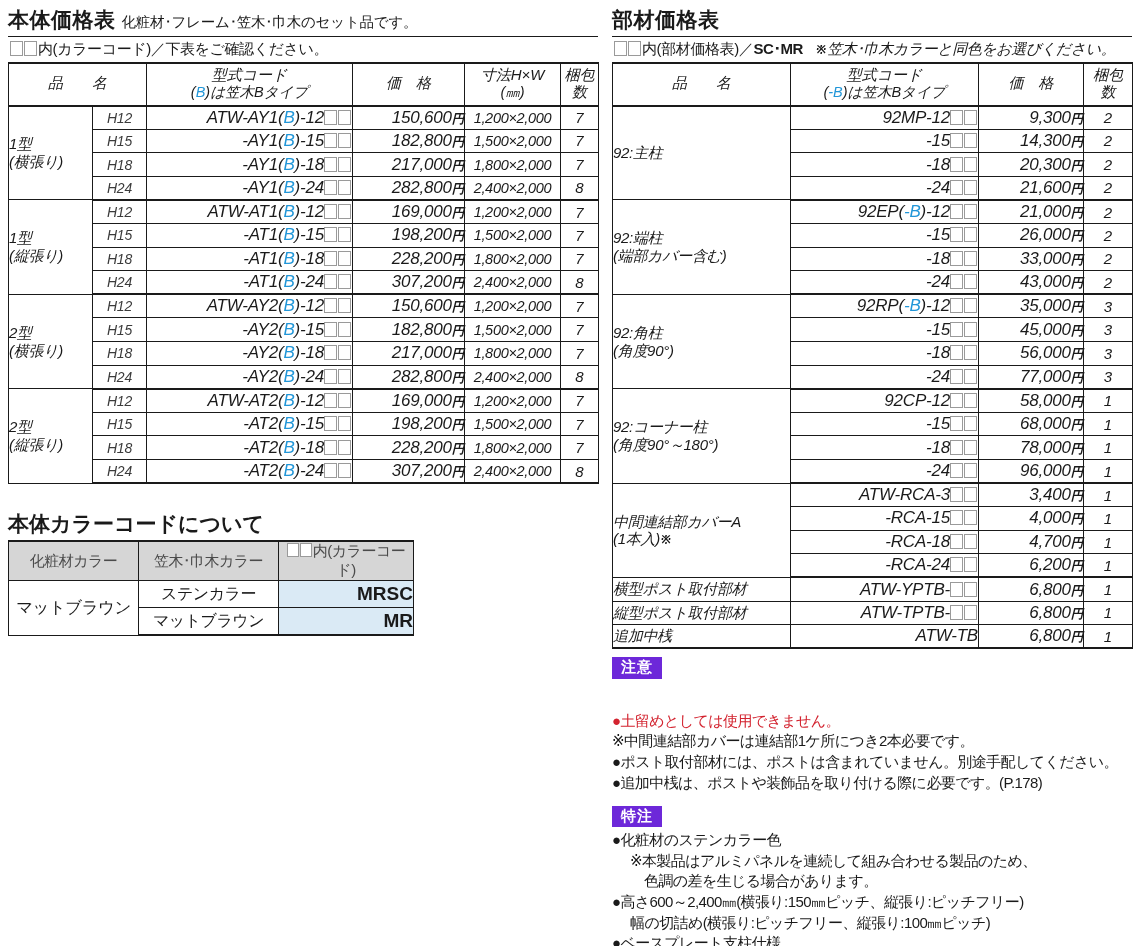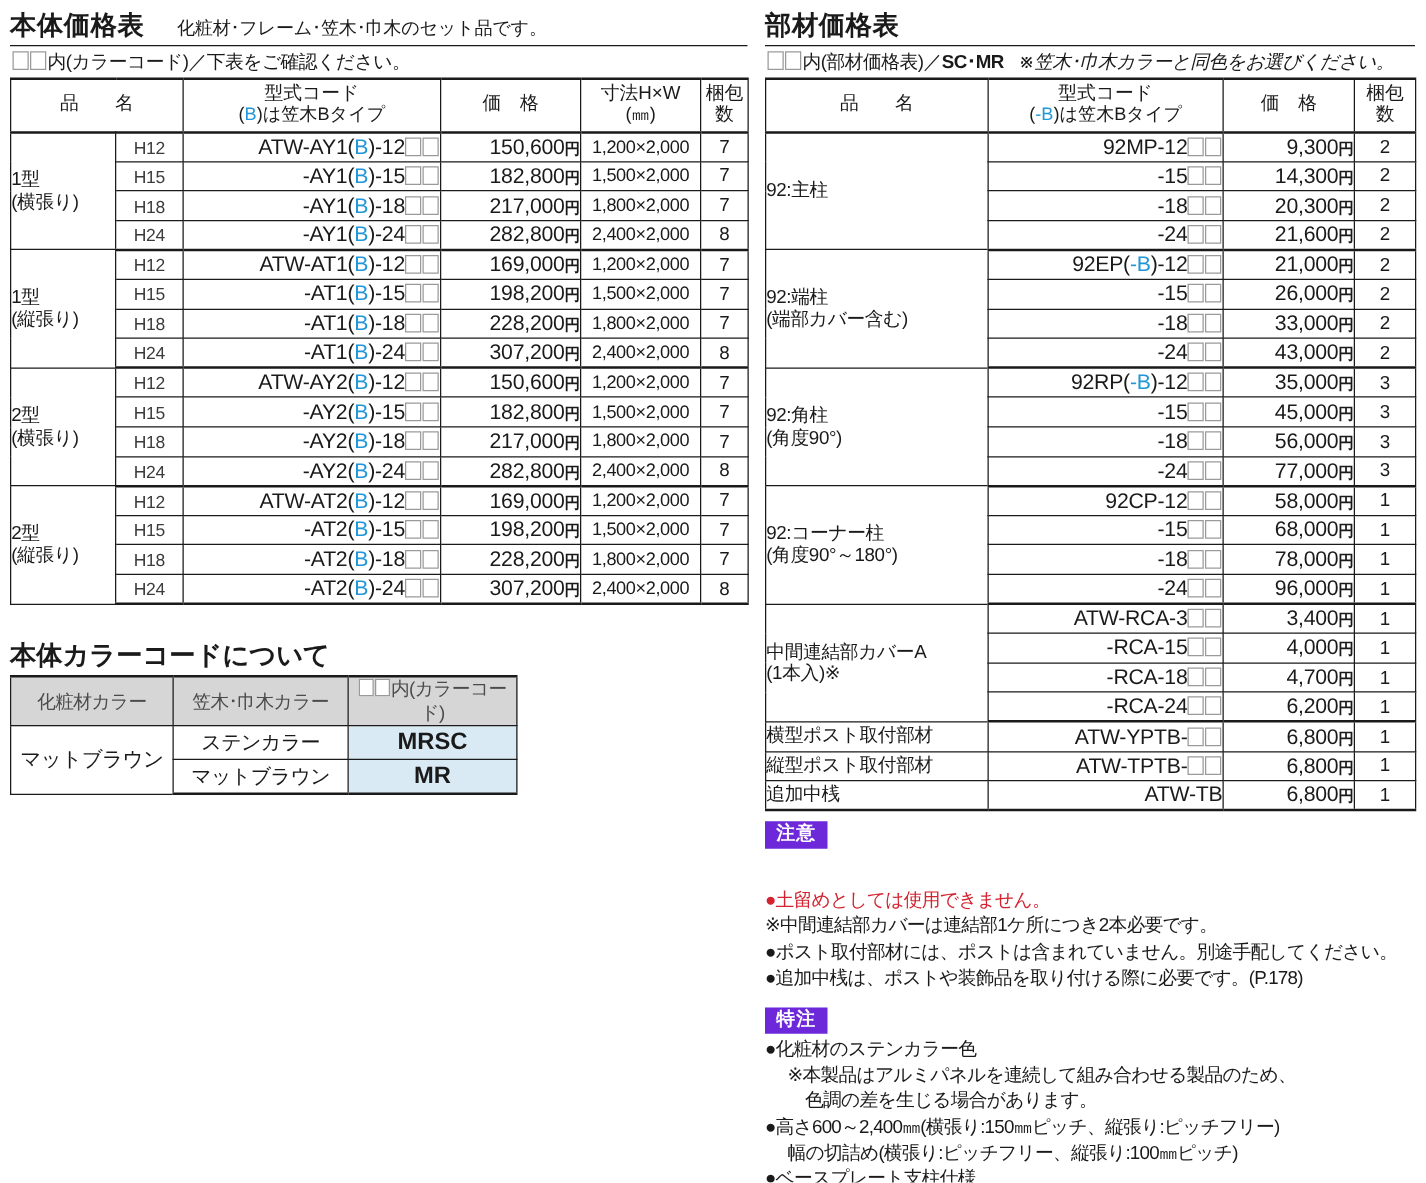--- a/index.html
+++ b/index.html
@@ -30,21 +30,21 @@
     position: absolute;
     left: 612px;
     top: 6px;
     width: 520px;
   }
 
   
   .sec-head {
     display: flex;
     align-items: baseline;
-    gap: 26px;
+    gap: 6px;
     padding-bottom: 2px;
   }
   .sec-head .t {
     font-size: 21px;
     font-weight: bold;
     letter-spacing: 0.5px;
     white-space: nowrap;
   }
   .sec-head .s {
     font-size: 14.5px;
@@ -81,20 +81,21 @@
     width: 10px;
     height: 12px;
     vertical-align: -1px;
   }
 
   
   table.pt {
     border-collapse: collapse;
     width: 100%;
     table-layout: fixed;
+    font-style: italic;
   }
   table.pt td, table.pt th {
     border: 1px solid #1a1a1a;
     padding: 0;
     font-weight: normal;
     vertical-align: middle;
   }
   table.pt thead th {
     border-top: 2px solid #1a1a1a;
     border-bottom: 2px solid #1a1a1a;
@@ -194,21 +195,21 @@
     text-align: center;
     font-size: 16.5px;
     letter-spacing: -0.5px;
   }
   table.cc td.kasagi {
     text-align: center;
     font-size: 16px;
     letter-spacing: -0.5px;
   }
   table.cc td.ccode {
-    text-align: center;
+    text-align: right;
     font-size: 19px;
     font-weight: bold;
     background: #daeaf5;
   }
   table.cc tr.last td {
     border-bottom: 2px solid #1a1a1a;
   }
 
   
   .badge {

